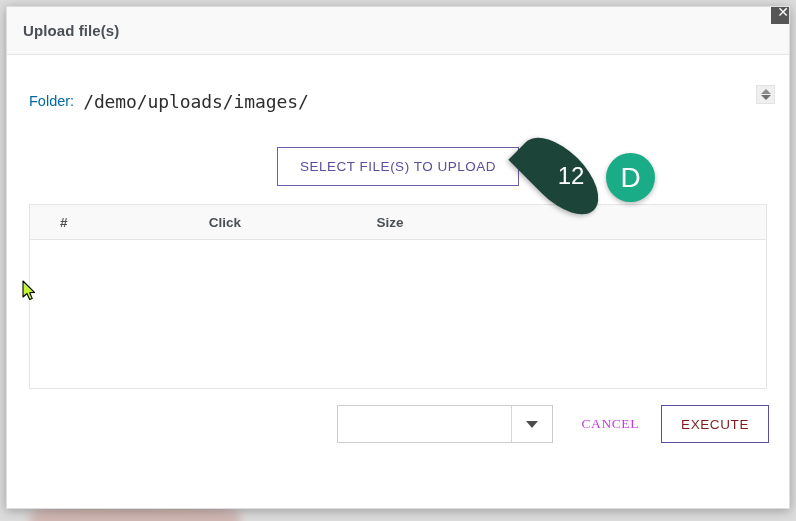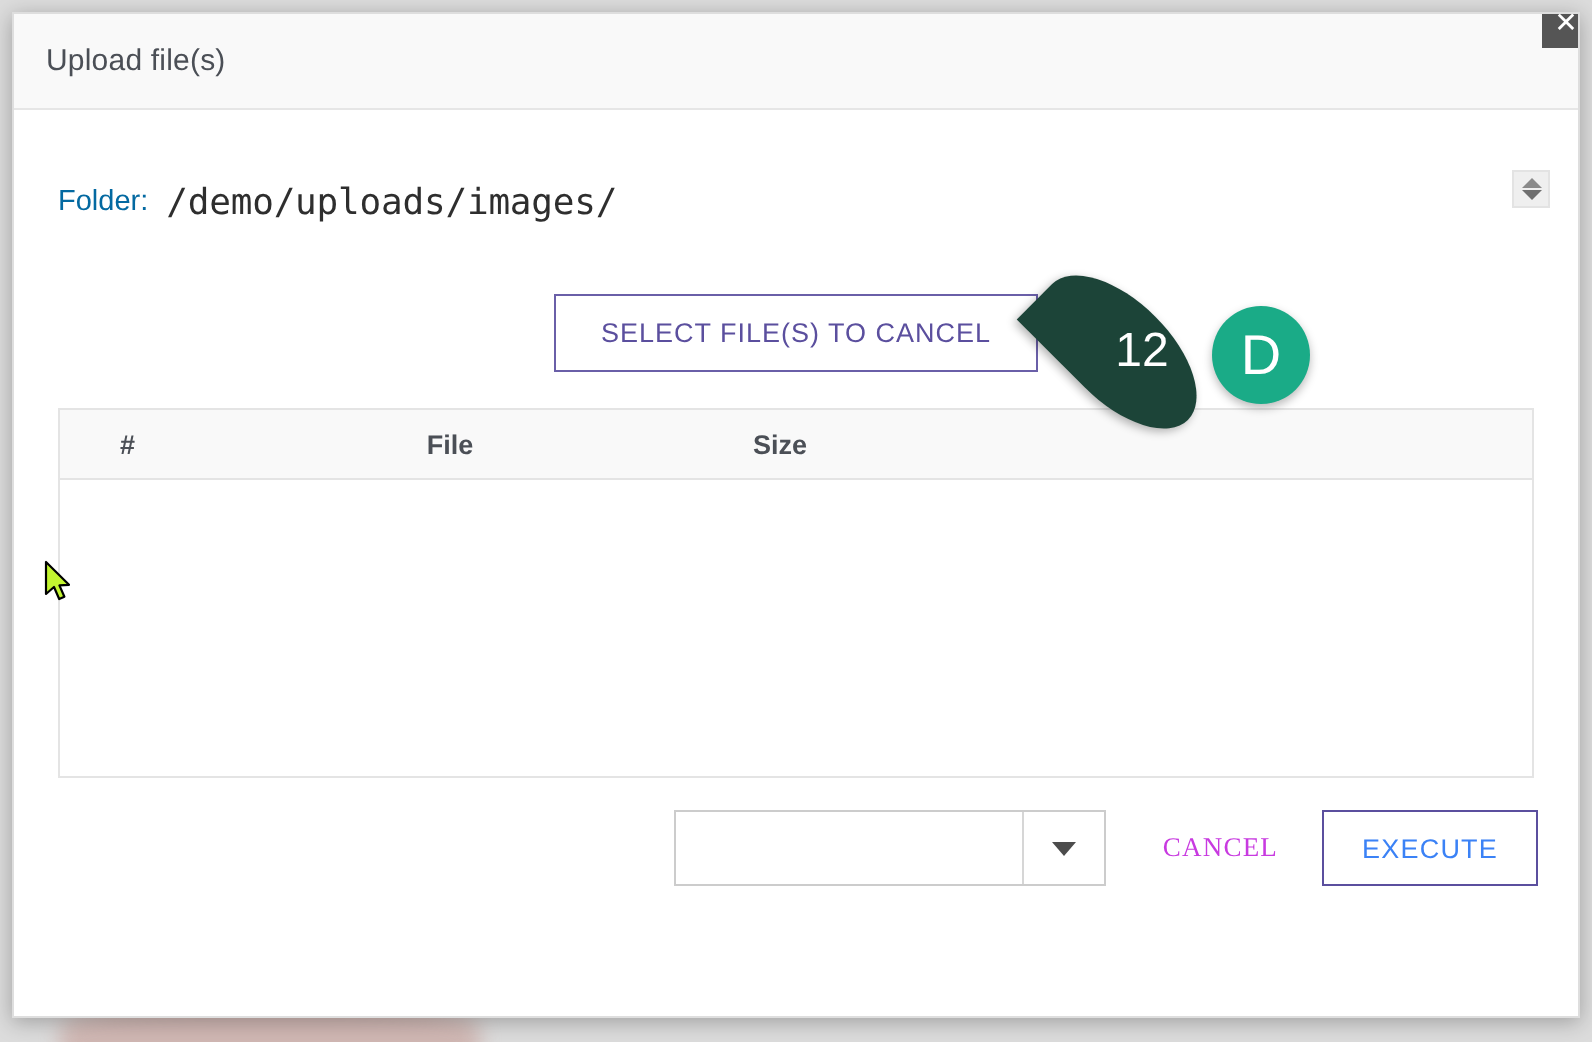--- a/index.html
+++ b/index.html
@@ -53,21 +53,21 @@
     height: 48px;
     background: #f9f9f9;
     border-bottom: 1px solid #e6e6e6;
     display: flex;
     align-items: center;
     padding: 0 16px;
     box-sizing: border-box;
   }
   #dialog-title {
     font-size: 15px;
-    font-weight: normal;
+    font-weight: bold;
     color: #4b4f56;
     letter-spacing: .1px;
   }
 
   
   #close-button {
     position: absolute;
     right: -6px;
     top: -6px;
     width: 24px;
@@ -279,21 +279,21 @@
     letter-spacing: .6px;
     margin: 0 16px 0 22px;
     cursor: pointer;
     background: none;
     border: none;
     font-family: Liberation Serif, serif;
   }
   #execute-button {
     border: 1px solid #5b4f9e;
     background: #ffffff;
-    color: #3b82f6;
+    color: #7f1d1d;
     font-size: 13.5px;
     letter-spacing: .6px;
     height: 38px;
     padding: 0 19px;
     cursor: pointer;
     font-family: "Liberation Sans", sans-serif;
   }
 
   
   #mouse-cursor {
@@ -324,31 +324,31 @@
     <span id="folder-label">Folder:</span>
     <span id="folder-path">/demo/uploads/images/</span>
     <div id="folder-spinner">
       <div class="tri-up"></div>
       <div class="tri-down"></div>
     </div>
   </div>
 
 
   <div id="select-row">
-    <button id="select-files-button">SELECT FILE(S) TO CANCEL</button>
+    <button id="select-files-button">SELECT FILE(S) TO UPLOAD</button>
 
     <div id="annot-teardrop"></div>
     <div id="annot-teardrop-label">12</div>
     <div id="annot-circle">D</div>
   </div>
 
   <div id="file-table">
     <div id="file-table-head">
       <div class="col col-num">#</div>
-      <div class="col col-type">File</div>
+      <div class="col col-type">Click</div>
       <div class="col col-size">Size</div>
     </div>
     <div id="file-table-body"></div>
   </div>
 
   <div id="footer">
     <div id="file-mode-combobox">
       <input id="file-mode-input" type="text" placeholder="" style="">
       <div id="file-mode-caret-button">
         <div class="caret"></div>

